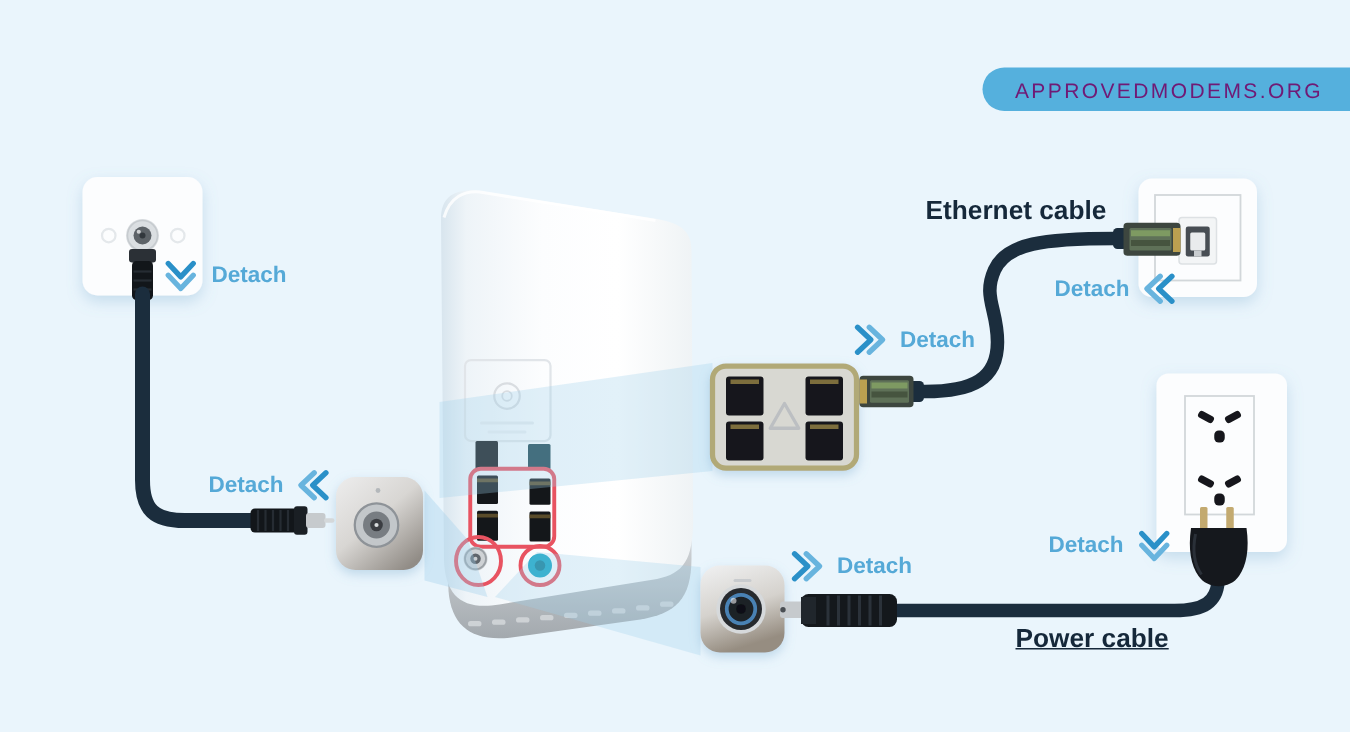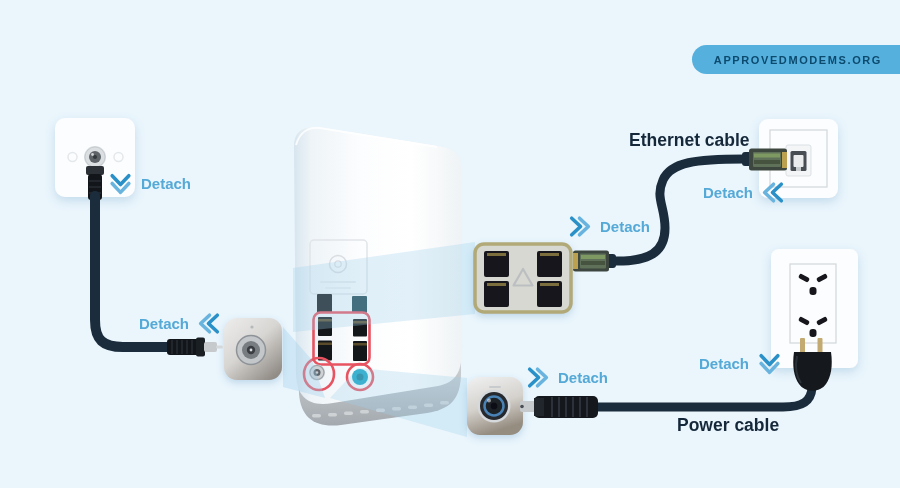--- a/index.html
+++ b/index.html
@@ -4,23 +4,23 @@
 <style>
   html,body{margin:0;padding:0;background:#dfeef7;}
   .canvas{
     position:relative;width:900px;height:488px;background:#eaf5fc;
     overflow:hidden;font-family:"Liberation Sans",sans-serif;
   }
   .layer{position:absolute;left:0;top:0;}
   
   .badge{
     position:absolute;top:45px;right:0;height:29px;
-    background:#55b0dd;color:#0c4a6e;border-radius:16px 0 0 16px;
+    background:#55b0dd;color:#701a75;border-radius:16px 0 0 16px;
     display:flex;align-items:center;padding:0 18px 0 22px;
-    font-size:11px;font-weight:bold;letter-spacing:1.6px;
+    font-size:14px;font-weight:normal;letter-spacing:1.6px;
   }
   
   .cable-label{
     position:absolute;color:#15283a;font-size:17.5px;font-weight:bold;
     white-space:nowrap;
   }
   
   .detach{
     position:absolute;display:flex;align-items:center;gap:8px;
     color:#55a9d7;font-size:15px;font-weight:bold;white-space:nowrap;
@@ -265,23 +265,23 @@
         <rect x="817.5" y="338" width="5" height="17" rx="1" fill="#c3aa70"></rect>
         <path d="M794,352 L831,352 C833,366 831,377 826,384 C820,393 805,393 799,384 C794,377 792,366 794,352 Z" fill="#15181d"></path>
         <path d="M797,356 C795,366 796,376 801,383" fill="none" stroke="#2a3038" stroke-width="2"></path>
       </g>
     </g>
   </svg>
 
   <div class="badge">APPROVEDMODEMS.ORG</div>
 
 
-  <div class="cable-label" style="left:617px;top:130px;margin-left:12px;">Ethernet cable</div>
-
-  <div class="cable-label" style="left:677px;top:415px;">Power cable</div>
+  <div class="cable-label" style="left:617px;top:130px;">Ethernet cable</div>
+
+  <div class="cable-label" style="left:677px;top:415px;text-decoration:underline;">Power cable</div>
 
   <div class="detach" style="left:108px;top:171px;">
     <svg width="25" height="25" viewBox="0 0 24 24" class="chev-down">
       <path d="M4.5 4 L13 12 L4.5 20" fill="none" stroke="#2a90c8" stroke-width="3.4" stroke-linecap="round" stroke-linejoin="round"></path>
       <path d="M12 4 L20.5 12 L12 20" fill="none" stroke="#68b4de" stroke-width="3.4" stroke-linecap="round" stroke-linejoin="round"></path>
     </svg>
     <span>Detach</span>
   </div>
 
   <div class="detach" style="left:139px;top:311px;">

